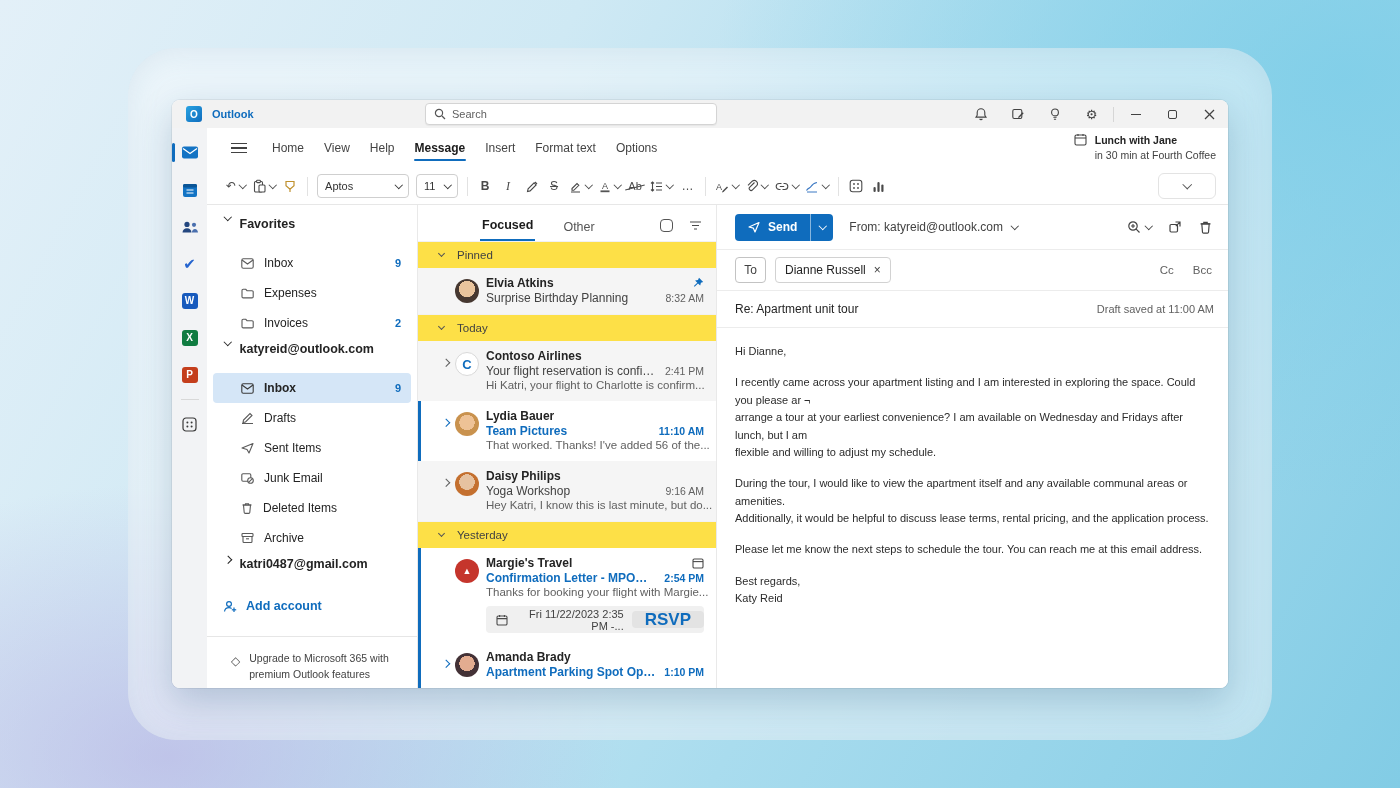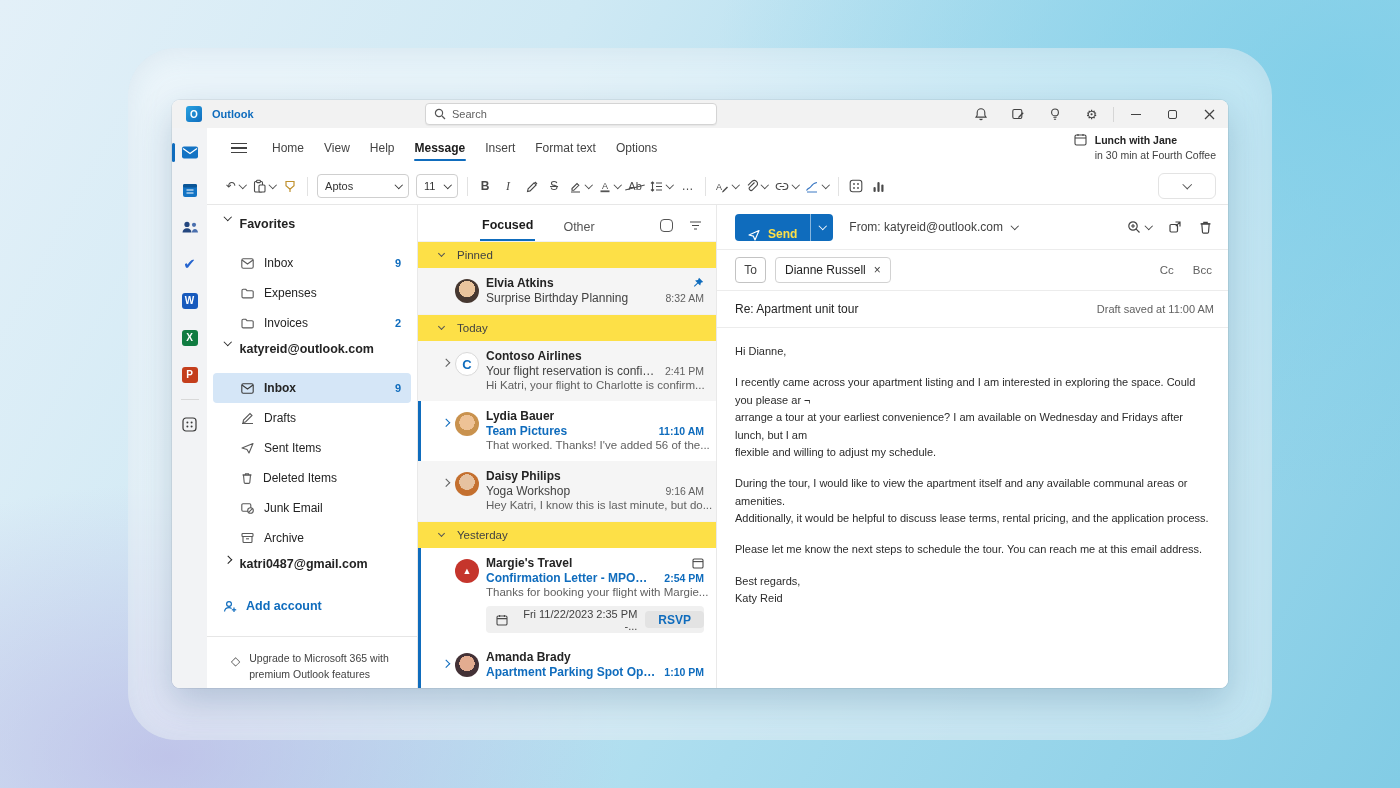--- a/index.html
+++ b/index.html
@@ -129,27 +129,27 @@
   .l2 { display:flex; align-items:center; font-size:12px; color:#424242; margin-top:1px; white-space:nowrap; }
   .l2 .subj { overflow:hidden; text-overflow:ellipsis; }
   .l2 .subj.unread { color:#0f6cbd; font-weight:700; }
   .time { margin-left:auto; padding-left:8px; font-size:10.5px; color:#616161; flex:none; }
   .time.unread { color:#0f6cbd; font-weight:700; }
   .l3 { font-size:11.5px; color:#616161; margin-top:2px; white-space:nowrap; overflow:hidden; }
   .l1-right { margin-left:auto; padding-left:8px; color:#4a4a4a; display:flex; }
   .rsvp-row { margin-top:7px; height:27px; background:#f0f0f0; border-radius:4px; display:flex;
     align-items:center; gap:8px; padding-left:10px; width:218px; color:#424242; font-size:11px; overflow:hidden; }
   .rsvp-btn { margin-left:auto; height:17px; padding:0 13px; background:#e3e3e3; border-radius:4px;
-    color:#0f6cbd; font-weight:700; font-size:12px; display:flex; align-items:center; }
+    color:#0f6cbd; font-weight:700; font-size:17px; display:flex; align-items:center; }
 
   
   .compose { flex:1; min-width:0; display:flex; flex-direction:column; background:#fff; }
   .cbar { flex:none; height:45px; display:flex; align-items:center; padding:0 16px 0 18px; border-bottom:1px solid #ececec; }
   .send { height:27px; display:flex; border-radius:4px; overflow:hidden; flex:none; }
-  .send-main { background:#0f6cbd; color:#fde047; display:flex; align-items:flex-end; gap:8px; padding:0 13px; font-weight:700; font-size:12px; }
+  .send-main { background:#0f6cbd; color:#ffffff; display:flex; align-items:center; gap:8px; padding:0 13px; font-weight:700; font-size:12px; }
   .send-chv { background:#0f6cbd; color:#fff; width:23px; display:flex; align-items:center; justify-content:center; border-left:1px solid rgba(255,255,255,0.5); }
   .from { display:flex; align-items:center; gap:9px; color:#424242; font-size:12px; margin-left:16px; }
   .cbar-right { margin-left:auto; display:flex; align-items:center; gap:17px; color:#424242; }
   .zoomgrp { display:flex; align-items:center; gap:5px; }
   .torow { flex:none; height:41px; display:flex; align-items:center; gap:9px; padding:0 16px 0 18px; border-bottom:1px solid #ececec; }
   .tobtn { width:31px; height:26px; border:1px solid #c3c3c3; border-radius:4px; display:flex;
     align-items:center; justify-content:center; color:#424242; font-size:12px; background:#fff; }
   .chip { height:26px; border:1px solid #d2d2d2; border-radius:4px; display:flex; align-items:center;
     gap:8px; padding:0 9px; font-size:12px; color:#242424; background:#fff; }
   .chip-x { color:#424242; font-size:12px; line-height:1; }
@@ -470,37 +470,37 @@
             <div class="fitem">
               <span class="ficon">
                   <svg width="13" height="12" viewBox="0 0 13 12">
                     <path d="M1 6l11-4.5L8 11 6 7.5z" fill="none" stroke="#5a5a5a" stroke-width="1.1" stroke-linejoin="round"></path>
                   </svg>
                 </span>
               <span>Sent Items</span>
             </div>
             <div class="fitem">
               <span class="ficon">
+                  <svg width="13" height="12" viewBox="0 0 13 12">
+                    <rect x="0.8" y="1.8" width="9" height="7.5" rx="1.2" fill="none" stroke="#5a5a5a" stroke-width="1.1"></rect>
+                    <circle cx="9.5" cy="8.5" r="2.8" fill="#fff" stroke="#5a5a5a" stroke-width="1.1"></circle>
+                    <line x1="7.6" y1="10.4" x2="11.4" y2="6.6" stroke="#5a5a5a" stroke-width="1.1"></line>
+                  </svg>
+                </span>
+              <span>Junk Email</span>
+            </div>
+            <div class="fitem">
+              <span class="ficon">
                   <svg width="12" height="12" viewBox="0 0 12 12">
                     <path d="M2.5 3h7l-.7 7.5a1 1 0 0 1-1 .9H4.2a1 1 0 0 1-1-.9z" fill="none" stroke="#5a5a5a" stroke-width="1.1"></path>
                     <line x1="1.5" y1="3" x2="10.5" y2="3" stroke="#5a5a5a" stroke-width="1.1"></line>
                     <path d="M4.5 3V1.8h3V3" fill="none" stroke="#5a5a5a" stroke-width="1.1"></path>
                   </svg>
                 </span>
               <span>Deleted Items</span>
-            </div>
-            <div class="fitem">
-              <span class="ficon">
-                  <svg width="13" height="12" viewBox="0 0 13 12">
-                    <rect x="0.8" y="1.8" width="9" height="7.5" rx="1.2" fill="none" stroke="#5a5a5a" stroke-width="1.1"></rect>
-                    <circle cx="9.5" cy="8.5" r="2.8" fill="#fff" stroke="#5a5a5a" stroke-width="1.1"></circle>
-                    <line x1="7.6" y1="10.4" x2="11.4" y2="6.6" stroke="#5a5a5a" stroke-width="1.1"></line>
-                  </svg>
-                </span>
-              <span>Junk Email</span>
             </div>
             <div class="fitem">
               <span class="ficon">
                   <svg width="13" height="12" viewBox="0 0 13 12">
                     <rect x="1" y="1.5" width="11" height="3" rx="0.8" fill="none" stroke="#5a5a5a" stroke-width="1.1"></rect>
                     <path d="M2 4.5v5a1 1 0 0 0 1 1h7a1 1 0 0 0 1-1v-5" fill="none" stroke="#5a5a5a" stroke-width="1.1"></path>
                     <line x1="5" y1="6.8" x2="8" y2="6.8" stroke="#5a5a5a" stroke-width="1.1"></line>
                   </svg>
                 </span>
               <span>Archive</span>

